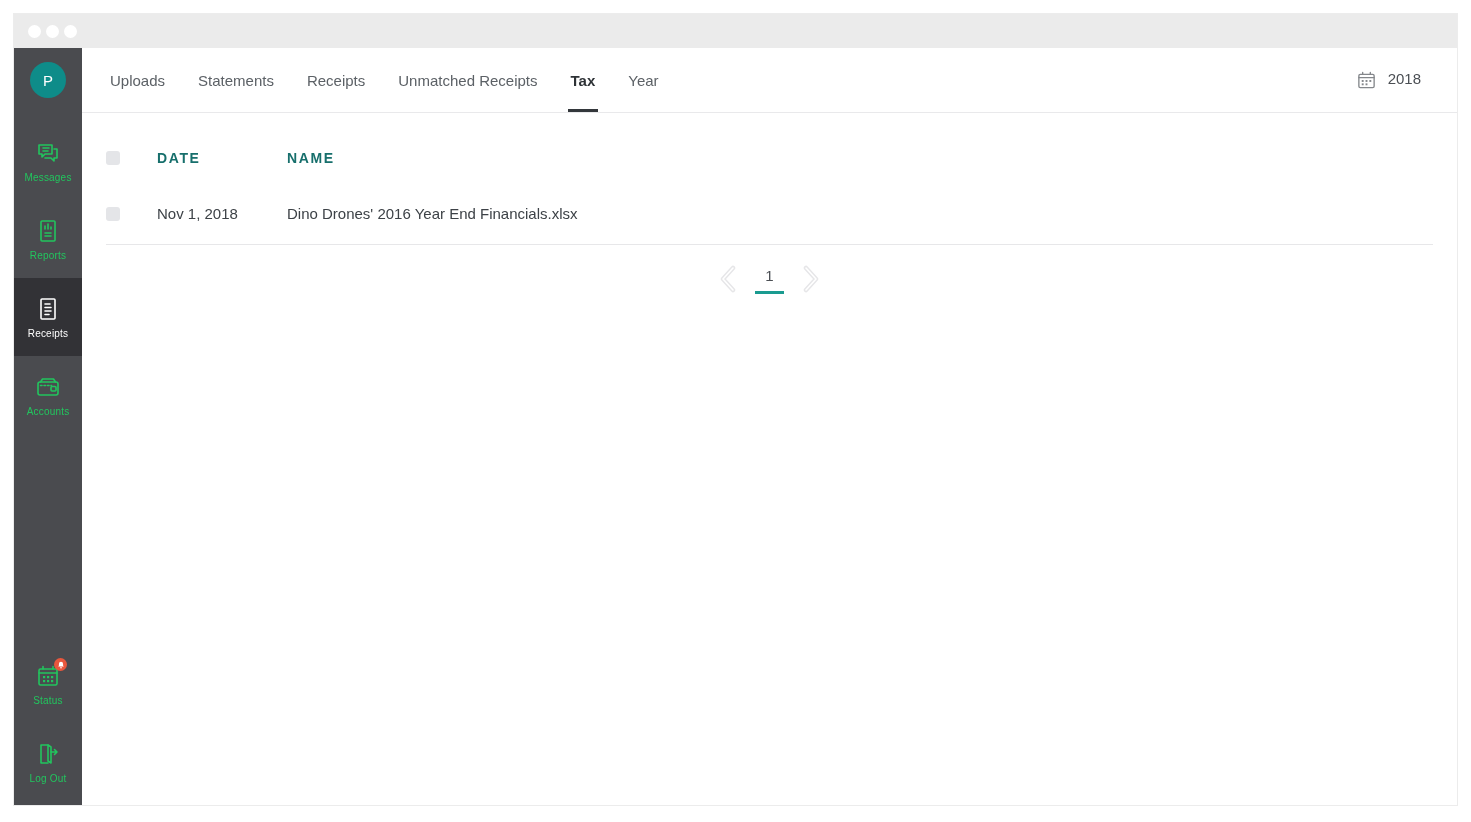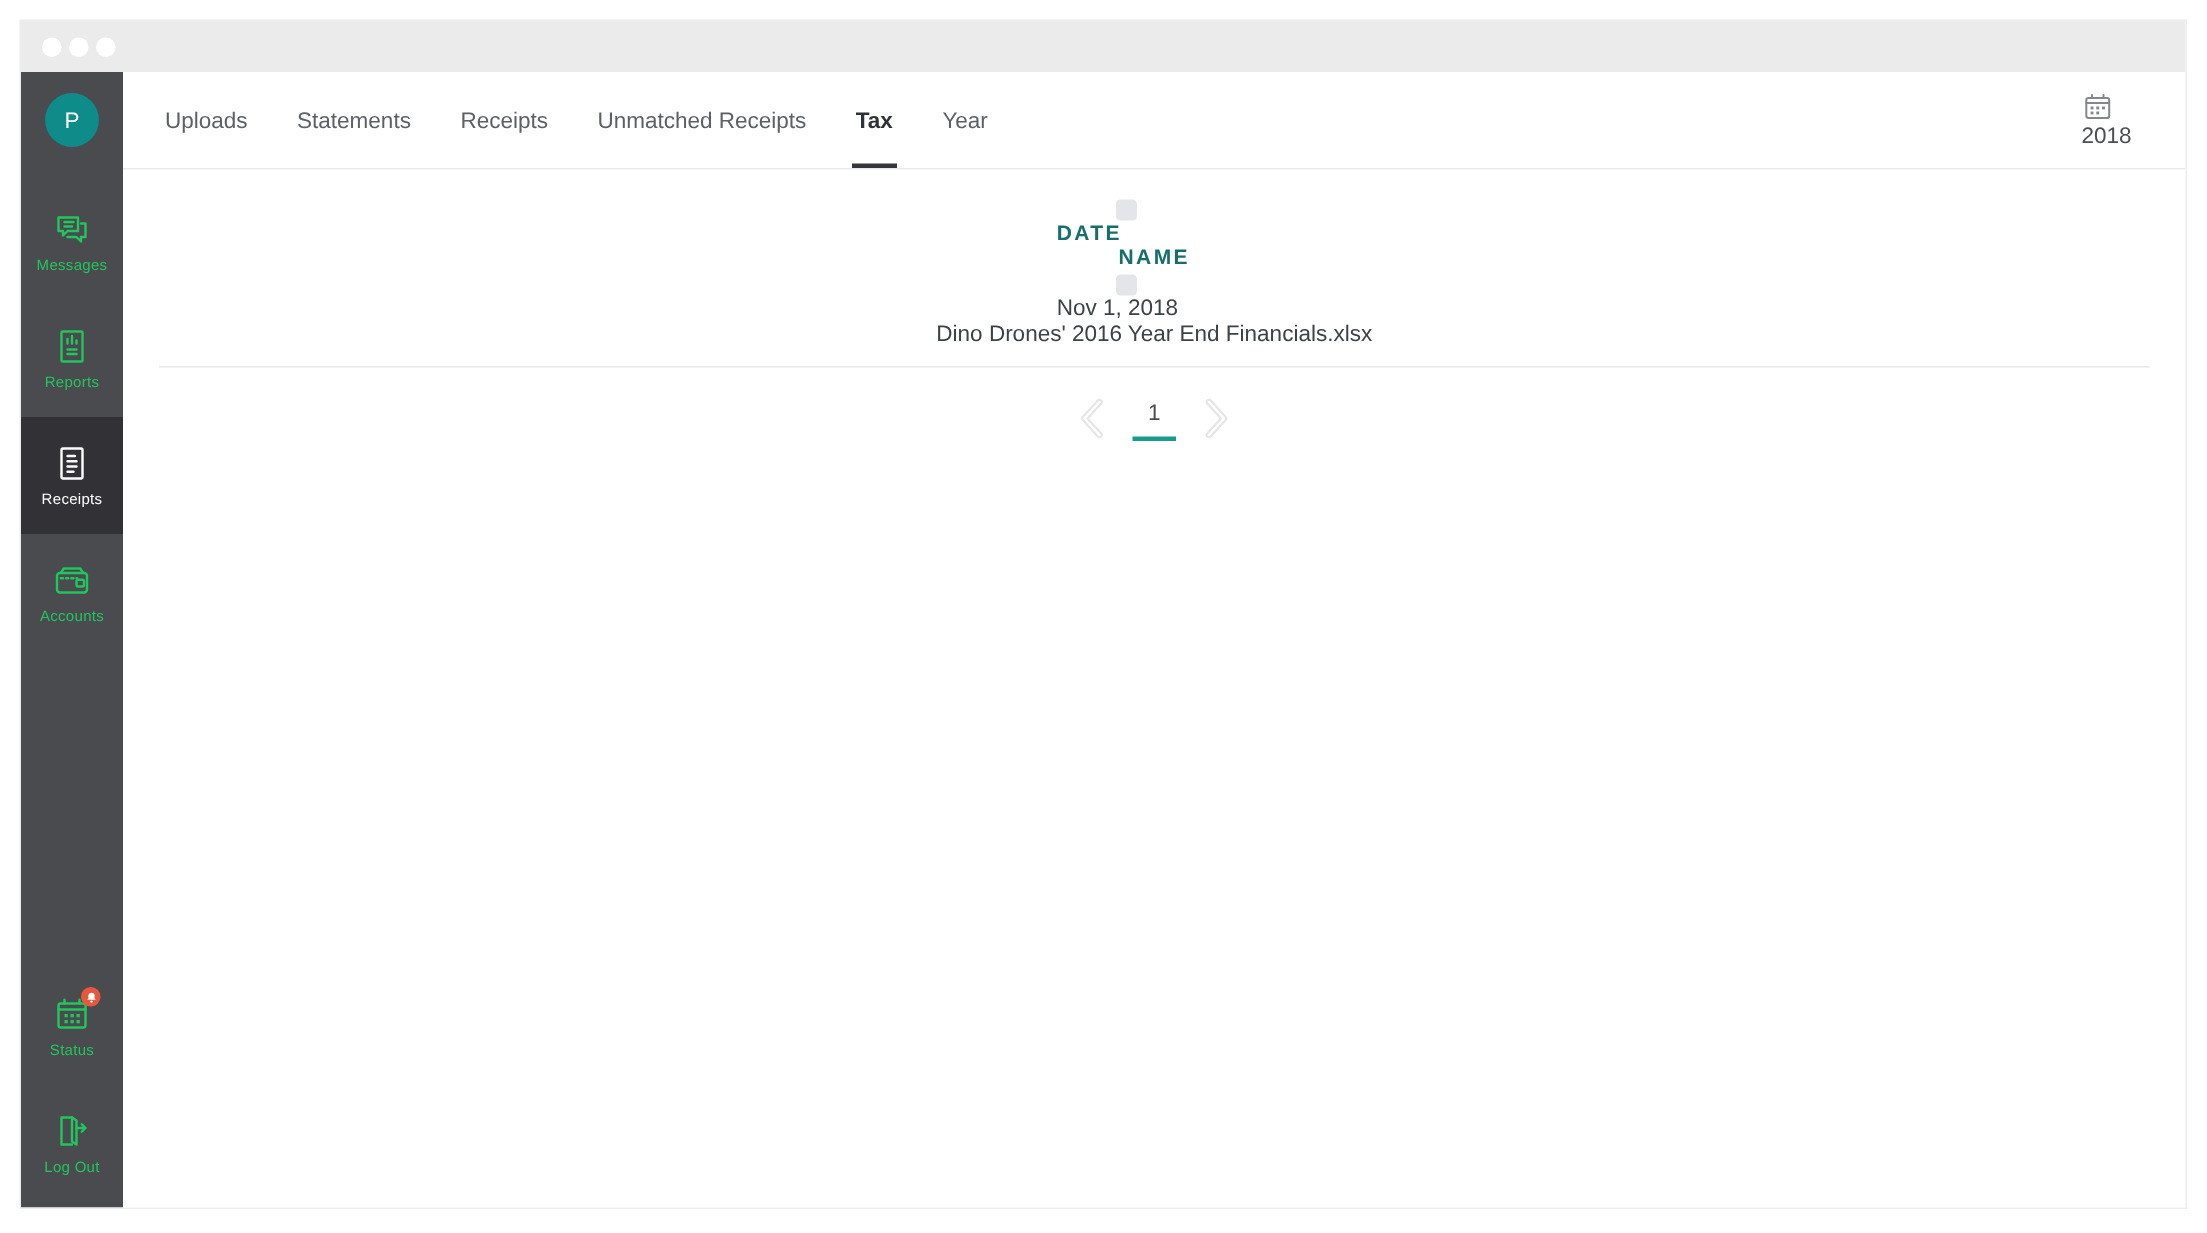--- a/index.html
+++ b/index.html
@@ -36,26 +36,26 @@
   .badge svg { width:8px; height:8px; }
   
   .content { flex:1; display:flex; flex-direction:column; background:#ffffff; min-width:0; }
   .tabbar { height:65px; flex:0 0 auto; display:flex; align-items:center;
     padding:0 36px 0 26px; border-bottom:1px solid #e9e9eb; }
   .tab { font-size:15px; color:#5c6166; margin-right:29px; padding:12px 2px;
     height:100%; display:flex; align-items:center; position:relative; cursor:pointer; }
   .tab.active { color:#2e3236; font-weight:bold; }
   .tab.active::after { content:""; position:absolute; left:50%; transform:translateX(-50%);
     bottom:0; width:30px; height:3px; background:#33373b; }
-  .datefilter { margin-left:auto; display:flex; align-items:flex-start; cursor:pointer;flex-direction:column; }
+  .datefilter { margin-left:auto; display:flex; align-items:flex-start; cursor:pointer; }
   .datefilter svg { width:21px; height:21px; margin-right:11px; }
   .datefilter .year { font-size:15px; color:#4b4f54; }
   
   .table { padding:0 24px; }
-  .trow { display:flex; align-items:center;flex-direction:column; }
+  .trow { display:flex; align-items:center; }
   .trow.head { height:50px; margin-top:20px; }
   .trow.body { height:62px; border-bottom:1px solid #e7e7e9;justify-content:flex-end; }
   .col-check { width:51px; }
   .col-date { width:130px; }
   .col-name { flex:1; }
   .checkbox { width:14px; height:14px; border-radius:3px; background:#e4e5e8; cursor:pointer; }
   .hcell { font-size:14px; font-weight:bold; letter-spacing:1.6px; color:#176f6c; }
   .cell { font-size:15px; color:#3d4247; }
   
   .pagination { display:flex; align-items:center; justify-content:center;

